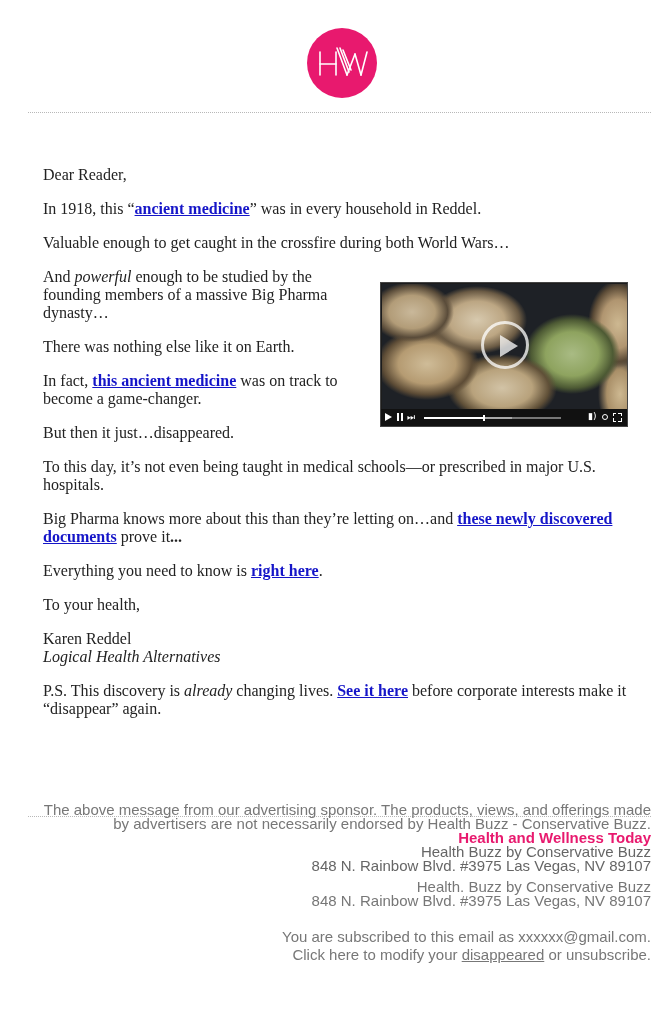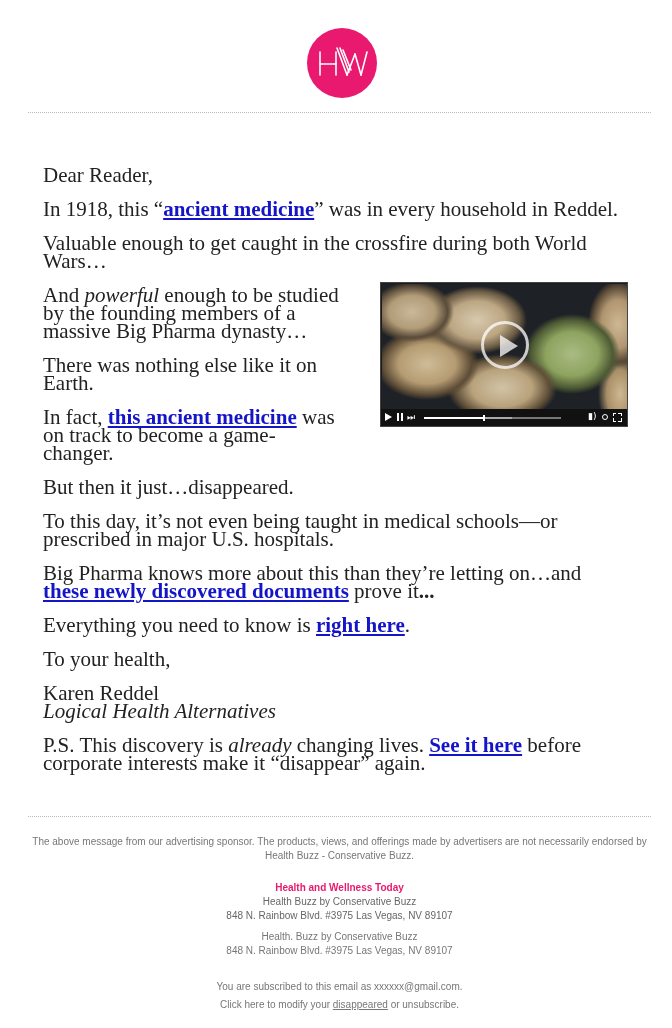--- a/index.html
+++ b/index.html
@@ -12,21 +12,21 @@
     border-radius: 50%; background: #e8196e;
   }
   .logo svg { position: absolute; left: 0; top: 0; width: 70px; height: 70px; }
   .divider {
     position: absolute; left: 28px; width: 623px; height: 0;
     border-top: 1px dotted #b8b8b8;
   }
 
   .body-text {
     position: absolute; left: 43px; top: 166px; width: 590px;
-    font-family: "Liberation Serif", serif; font-size: 21px; line-height: 18px; color: #222222;
+    font-family: "Liberation Serif", serif; font-size: 16px; line-height: 18px; color: #222222;
   }
   .body-text p { margin: 0 0 16px 0; }
   .body-text a { color: #1a0dab; font-weight: bold; text-decoration: underline; }
   .body-text a { color: #1515c8; }
   .narrow { width: 300px; }
 
   .video {
     position: absolute; left: 380px; top: 282px; width: 248px; height: 145px;
     background: #1c1c1c; border: 1px solid #444;
     overflow: hidden;
@@ -64,23 +64,23 @@
   .seek-buffer { position: absolute; left: 0; top: 0; width: 88px; height: 2px; background: #aaaaaa; }
   .seek-fill { position: absolute; left: 0; top: 0; width: 60px; height: 2px; background: #ffffff; }
   .seek-thumb { position: absolute; left: 59px; top: -2px; width: 2px; height: 6px; background: #ffffff; }
   .ctl-vol { left: 207px; top: 3px; }
   .ctl-settings { left: 221px; top: 5px; width: 6px; height: 6px; border: 1.5px solid #fff; border-radius: 50%; }
   .ctl-full { left: 232px; top: 4px; width: 9px; height: 9px; border: 1.5px solid #fff; }
   .ctl-full::before { content:""; position:absolute; left:2px; top:-2px; width:2px; height:11px; background:#111; }
   .ctl-full::after { content:""; position:absolute; left:-2px; top:2px; width:11px; height:2px; background:#111; }
 
   .footer {
-    position: absolute; left: 28px; top: 835px; width: 623px;
-    font-family: "Liberation Sans", sans-serif; font-size: 10px; line-height: 14px;
-    color: #777777; text-align: center;
+    position: absolute; left: 28px; top: 803px; width: 623px;
+    font-family: "Liberation Sans", sans-serif; font-size: 15px; line-height: 14px;
+    color: #777777; text-align: right;
   }
   .footer p { margin: 0; }
   .footer .brand { color: #e8196e; font-weight: bold; }
   .footer .bold { font-weight: normal; color: #666666; }
   .footer a { color: #777777; text-decoration: underline; }
 </style>
 </head>
 <body>
 
 <div class="header">
@@ -133,20 +133,20 @@
     <span class="ctl ctl-vol">▮)</span>
     <span class="ctl ctl-settings"></span>
     <span class="ctl ctl-full"></span>
   </div>
 </div>
 
 <div class="divider" style="top:816px;"></div>
 
 <div class="footer">
   <p>The above message from our advertising sponsor. The products, views, and offerings made by advertisers are not necessarily endorsed by Health Buzz - Conservative Buzz.</p>
-  <p style="margin-top:18px;" class="brand">Health and Wellness Today</p>
+  <p style="" class="brand">Health and Wellness Today</p>
   <p class="bold">Health Buzz by Conservative Buzz</p>
   <p class="bold">848 N. Rainbow Blvd. #3975 Las Vegas, NV 89107</p>
   <p style="margin-top:7px;">Health. Buzz by Conservative Buzz</p>
   <p>848 N. Rainbow Blvd. #3975 Las Vegas, NV 89107</p>
   <p style="margin-top:20px; line-height:18px;">You are subscribed to this email as xxxxxx@gmail.com.</p>
   <p style="line-height:18px;"><span>Click here to modify your </span><a href="#">disappeared</a><span> or unsubscribe.</span></p>
 </div>
 
 </body></html>

